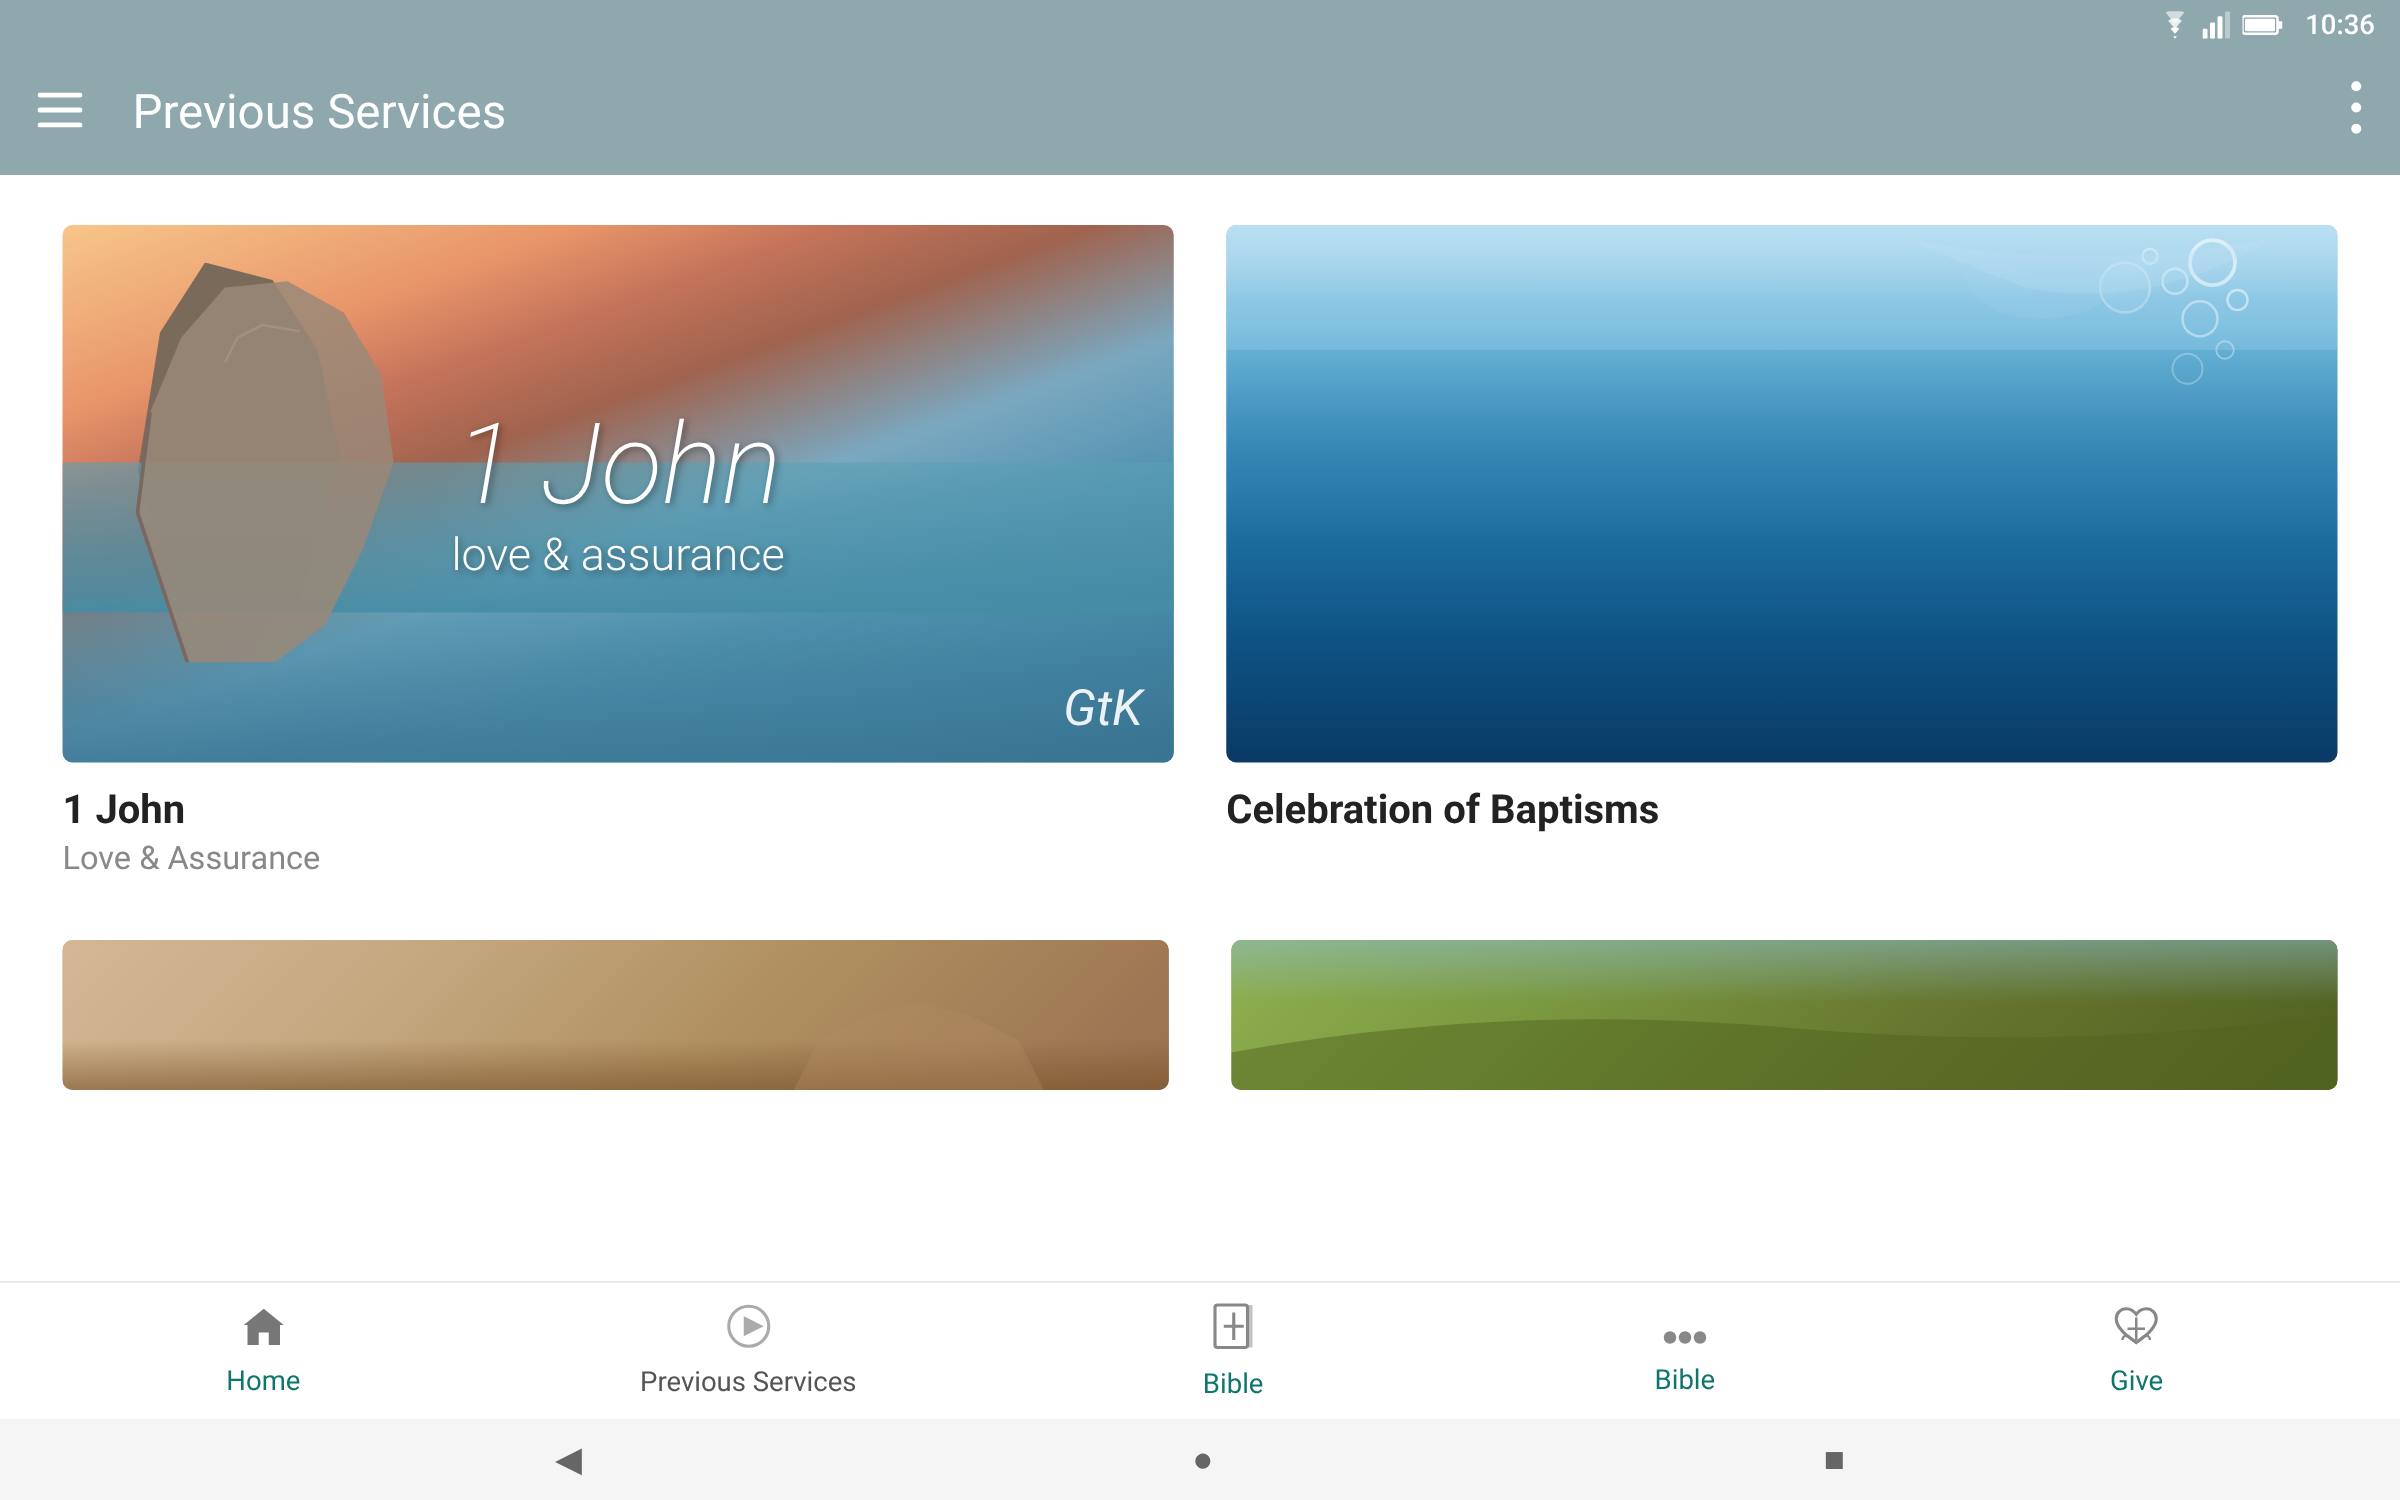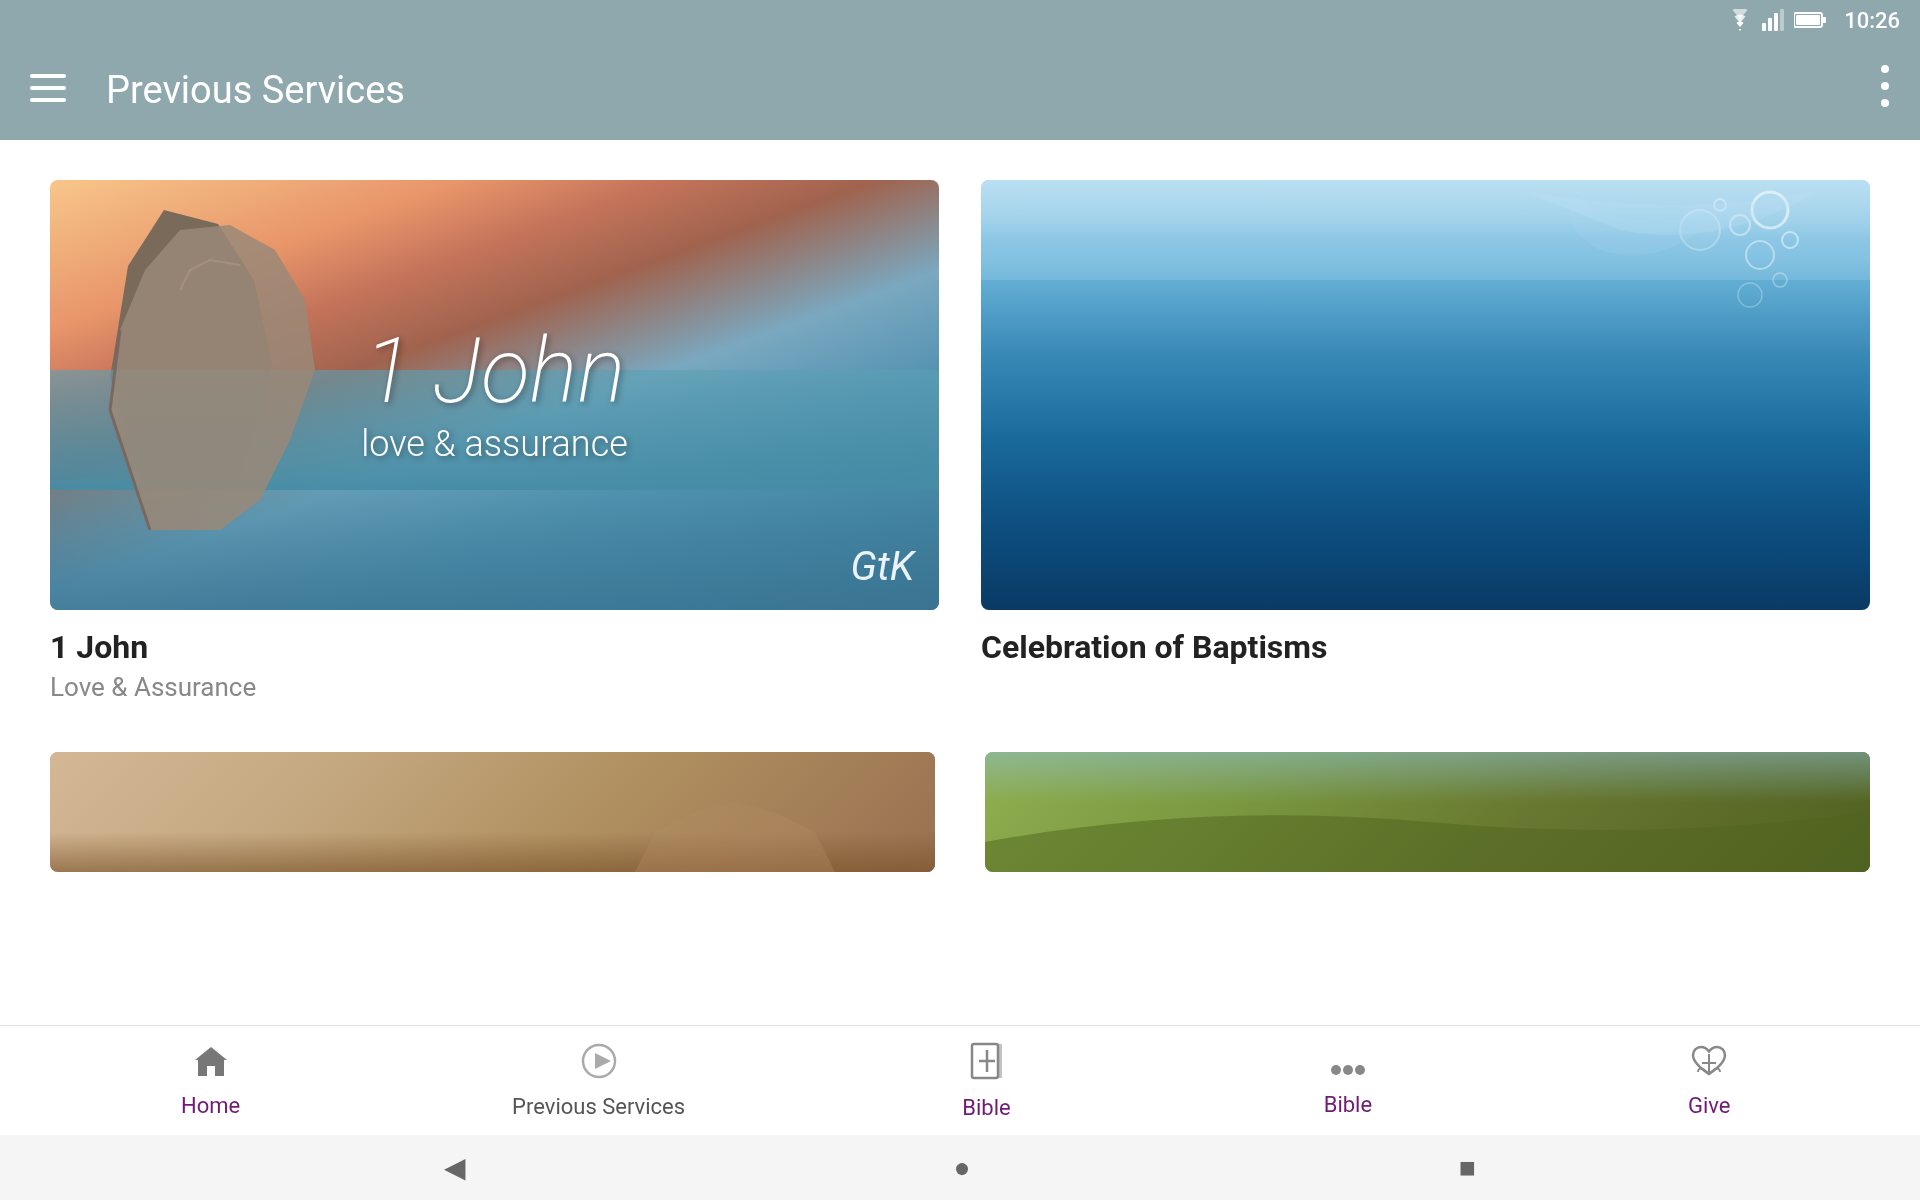--- a/index.html
+++ b/index.html
@@ -223,21 +223,21 @@
     }
     .nav-icon {
       font-size: 36px;
       color: #888;
     }
     .nav-icon.active {
       color: #555;
     }
     .nav-label {
       font-size: 22px;
-      color: #701a75;
+      color: #0f766e;
     }
     .nav-label.active {
       color: #555;
     }
 
     
     .sys-nav-bar {
       position: absolute;
       bottom: 0; left: 0; right: 0;
       height: 65px;
@@ -291,21 +291,21 @@
       <rect x="6" y="9" width="4" height="13" rx="1"></rect>
       <rect x="12" y="4" width="4" height="18" rx="1"></rect>
       <rect x="18" y="0" width="4" height="22" rx="1" opacity="0.4"></rect>
     </svg>
 
     <svg width="32" height="18" viewBox="0 0 32 18" fill="white">
       <rect x="0" y="2" width="28" height="14" rx="2" fill="none" stroke="white" stroke-width="2"></rect>
       <rect x="28" y="6" width="4" height="6" rx="1"></rect>
       <rect x="2" y="4" width="24" height="10" rx="1" fill="white"></rect>
     </svg>
-    <span class="status-time">10:26</span>
+    <span class="status-time">10:36</span>
   </div>
 </div>
 
 <div class="app-bar">
   <div class="hamburger-icon">
     <svg width="36" height="28" viewBox="0 0 36 28" fill="white">
       <rect y="0" width="36" height="4" rx="2"></rect>
       <rect y="12" width="36" height="4" rx="2"></rect>
       <rect y="24" width="36" height="4" rx="2"></rect>
     </svg>

